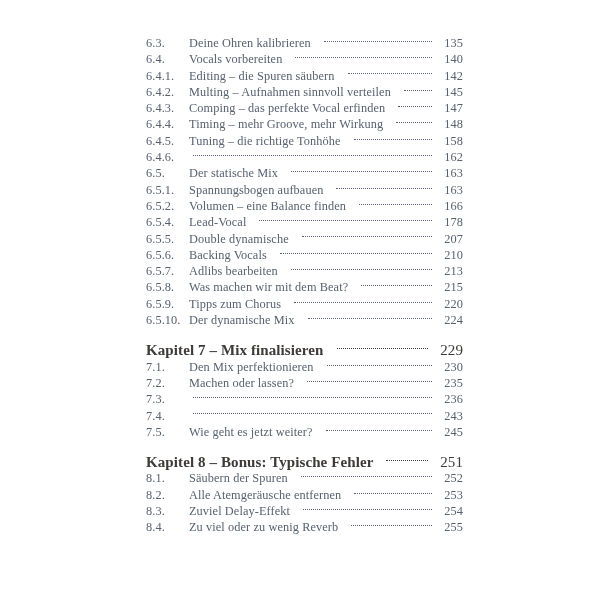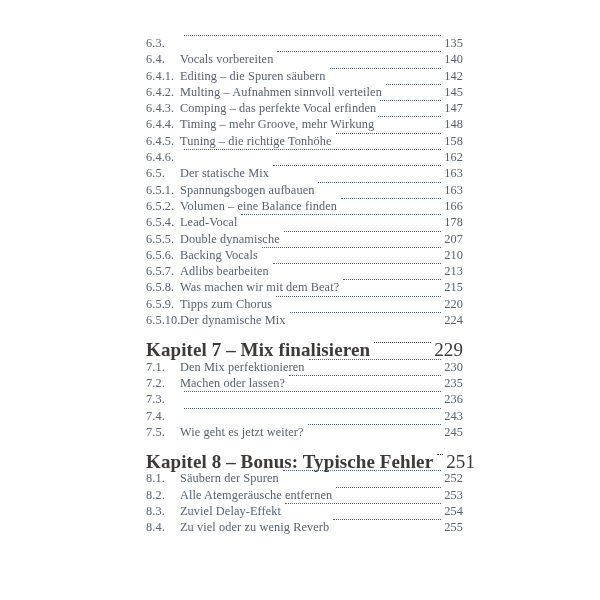--- a/index.html
+++ b/index.html
@@ -20,59 +20,61 @@
     position:absolute;inset:0;background:var(--bg);
   }
   .toc{
     position:absolute;
     left:146px;top:35px;width:317px;
   }
   .toc-section{margin:0;}
   .toc-section + .toc-section{margin-top:14px;}
   .toc-row{
     display:flex;
-    align-items:flex-start;
+    align-items:center;
     height:16.3px;
     font-size:12.3px;
     line-height:16.3px;
     color:var(--text-color);
     letter-spacing:0.1px;
     white-space:nowrap;
+    gap:9px;
   }
   .num{
     flex:none;
     width:34px;
   }
   .title{flex:none;}
   .leader{
     flex:1 1 auto;
     min-width:6px;
     border-bottom:1.6px dotted currentColor;
     margin:0 3px 3.5px 4px;
     height:0;
   }
   .pagenum{flex:none;text-align:right;}
   .toc-row.heading{
     color:var(--heading-color);
-    font-size:19px;
+    font-size:15px;
     margin-top:8px;
   }
   .toc-row.heading .h-label{
     flex:none;
     font-weight:bold;
   }
 </style>
 </head>
 <body>
 
 <div class="page">
   <div class="toc" id="toc">
       <div class="toc-section">
         <div class="toc-row">
       <span class="num">6.3.</span>
+      <span class="title">Deine Ohren kalibrieren</span>
       <span class="leader"></span>
       <span class="pagenum">135</span>
     </div>
         <div class="toc-row">
       <span class="num">6.4.</span>
       <span class="title">Vocals vorbereiten</span>
       <span class="leader"></span>
       <span class="pagenum">140</span>
     </div>
         <div class="toc-row">

